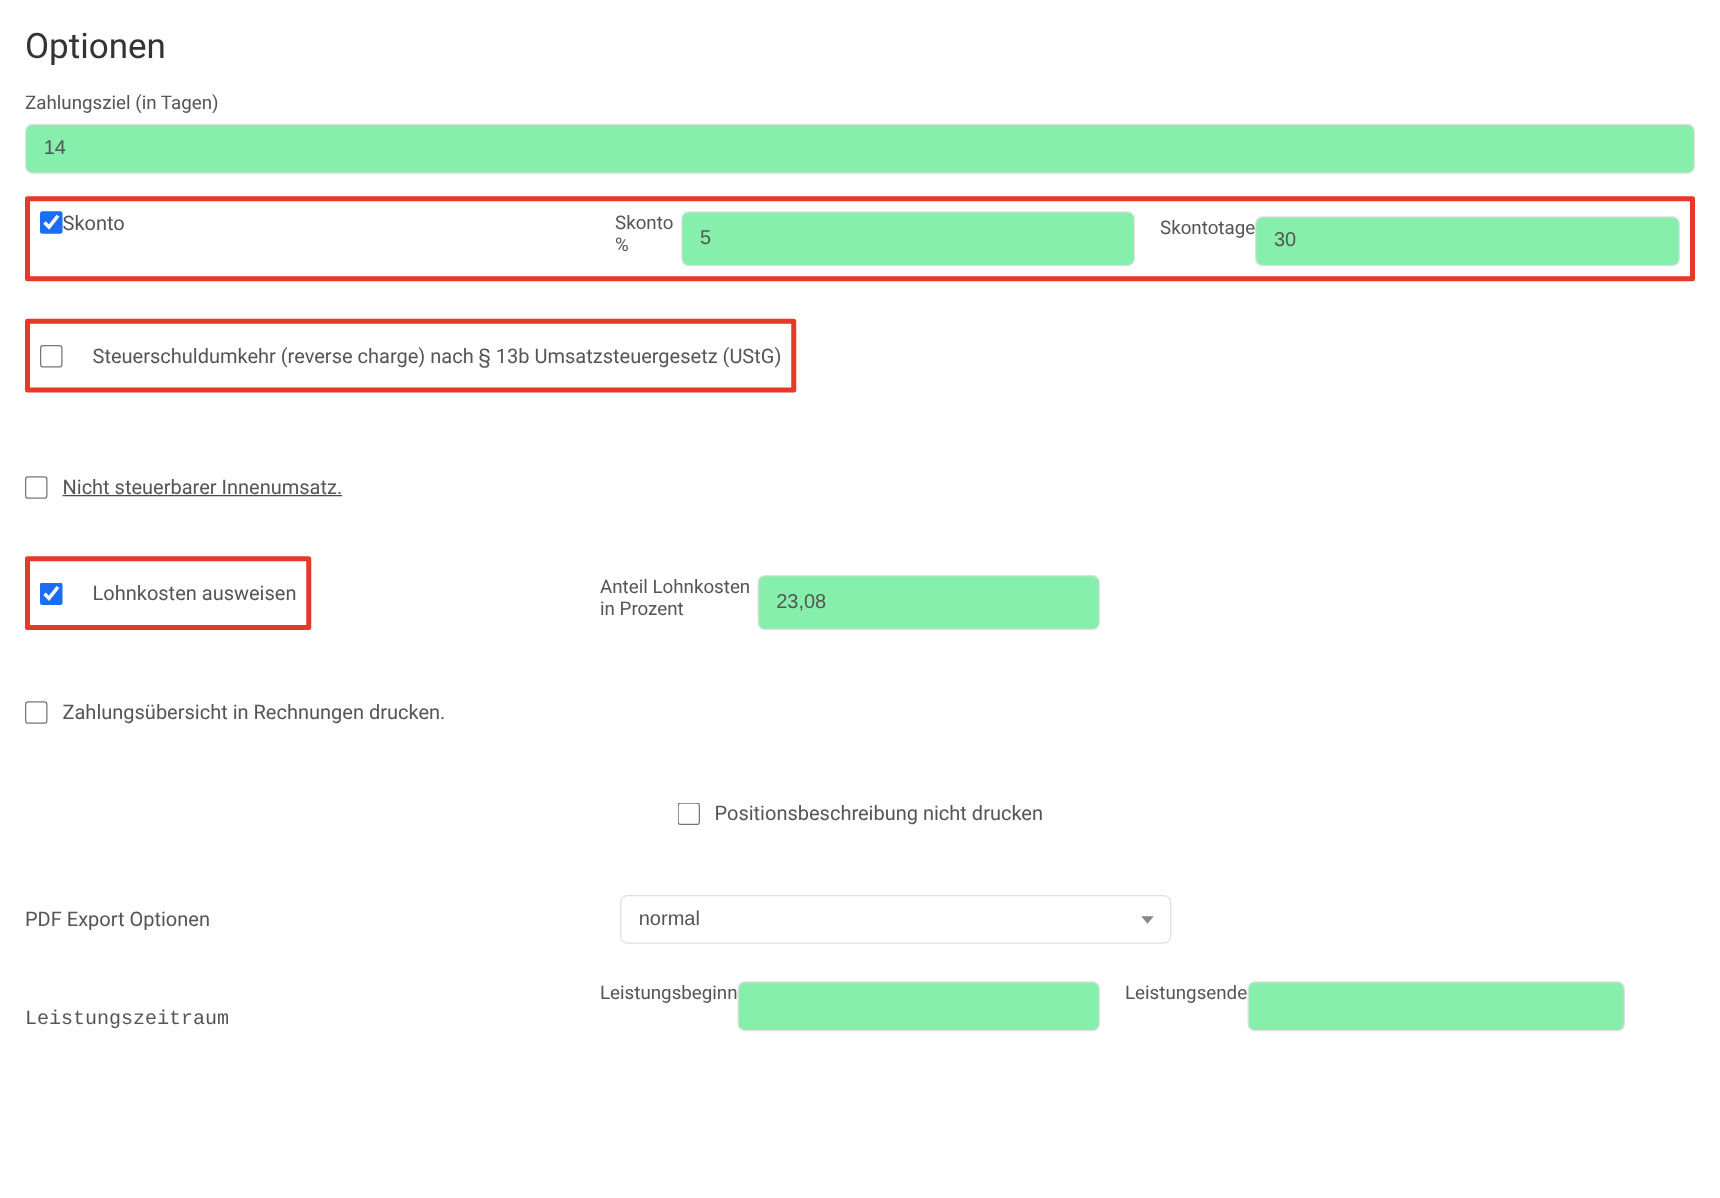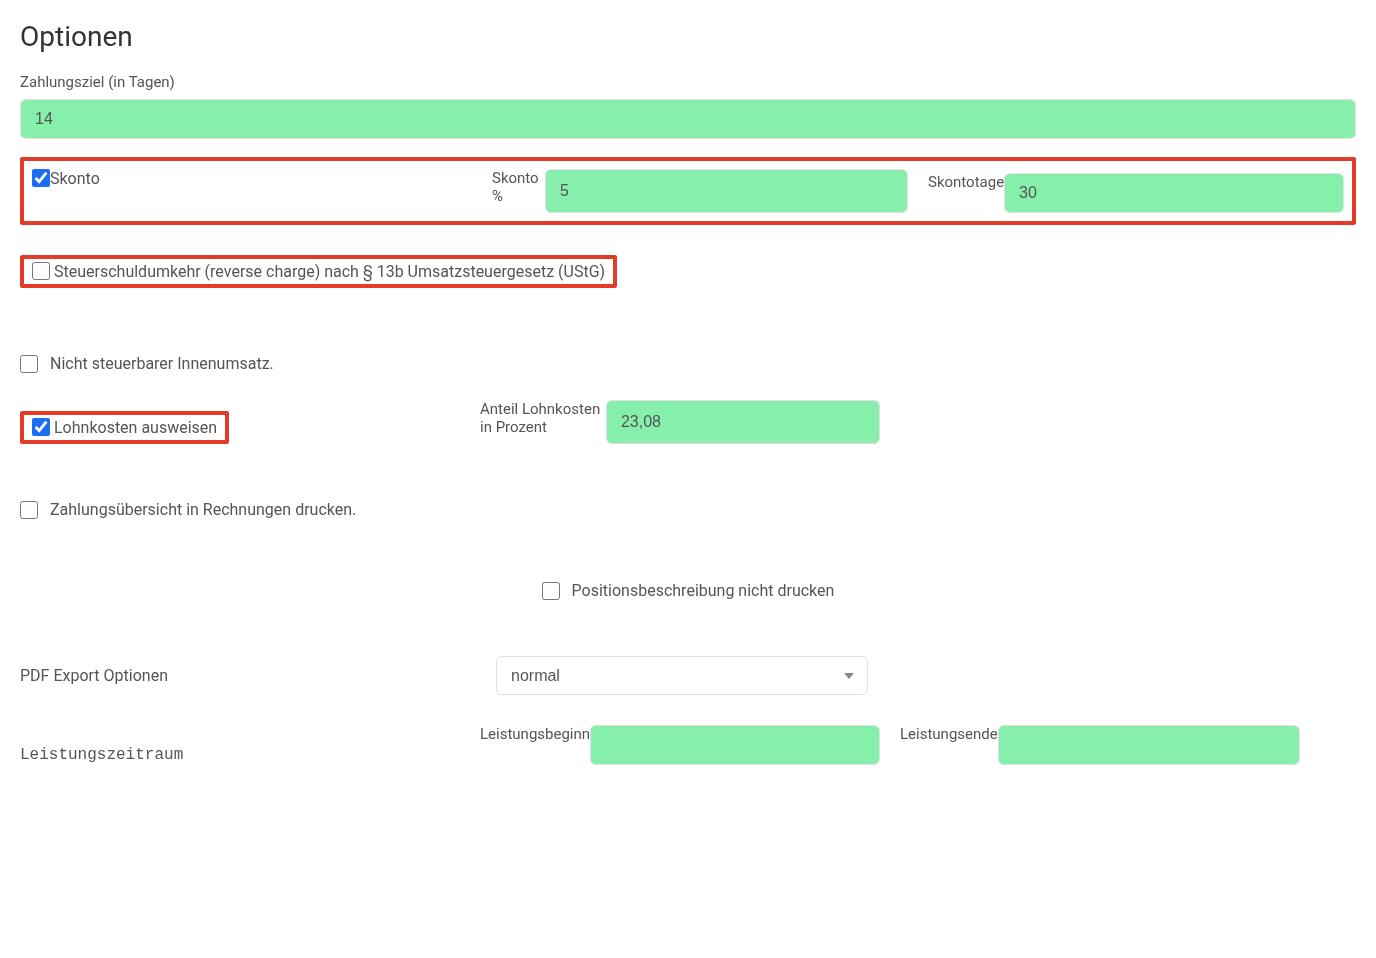--- a/index.html
+++ b/index.html
@@ -66,39 +66,39 @@
     }
     .col-checkbox {
       display: flex;
       align-items: flex-start;
       height: 44px;
       gap: 0;
     }
     .highlight-box-row {
       border: 4px solid #e53a27;
       border-radius: 2px;
-      padding: 3px 8px;
+      padding: 16px 8px;
       display: inline-flex;
-      align-items: flex-start;
-      gap: 4px;
+      align-items: center;
+      gap: 24px;
       margin-bottom: 30px;
     }
     .skonto-highlight {
       border: 4px solid #e53a27;
       border-radius: 2px;
       padding: 8px 8px 8px 8px;
       margin-bottom: 30px;
     }
     .side-label {
       font-size: 16px;
       color: #555;
     }
     .select-wrapper {
       position: relative;
-      width: 372px;
+      width: 441px;
     }
     select {
       width: 100%;
       padding: 10px 14px;
       border: 1px solid #e0e0e0;
       border-radius: 6px;
       font-size: 16px;
       color: #555;
       appearance: none;
       background: #fff;
@@ -171,21 +171,21 @@
   </div>
 </div>
 
 <div style="margin-bottom: 30px;">
   <div class="highlight-box-row">
     <input type="checkbox" style="">
     <span class="checkbox-label">Steuerschuldumkehr (reverse charge) nach § 13b Umsatzsteuergesetz (UStG)</span>
   </div>
 </div>
 
-<div class="checkbox-row spacer-block" style="margin-bottom:21px;">
+<div class="checkbox-row spacer-block" style="margin-bottom:40px;text-decoration:underline;">
   <input type="checkbox" style="">
   <span class="checkbox-label">Nicht steuerbarer Innenumsatz.</span>
 </div>
 
 <div class="lohnkosten-row">
   <div>
     <div class="highlight-box-row" style="margin-bottom:0;">
       <input type="checkbox" checked="" style="">
       <span class="checkbox-label">Lohnkosten ausweisen</span>
     </div>

